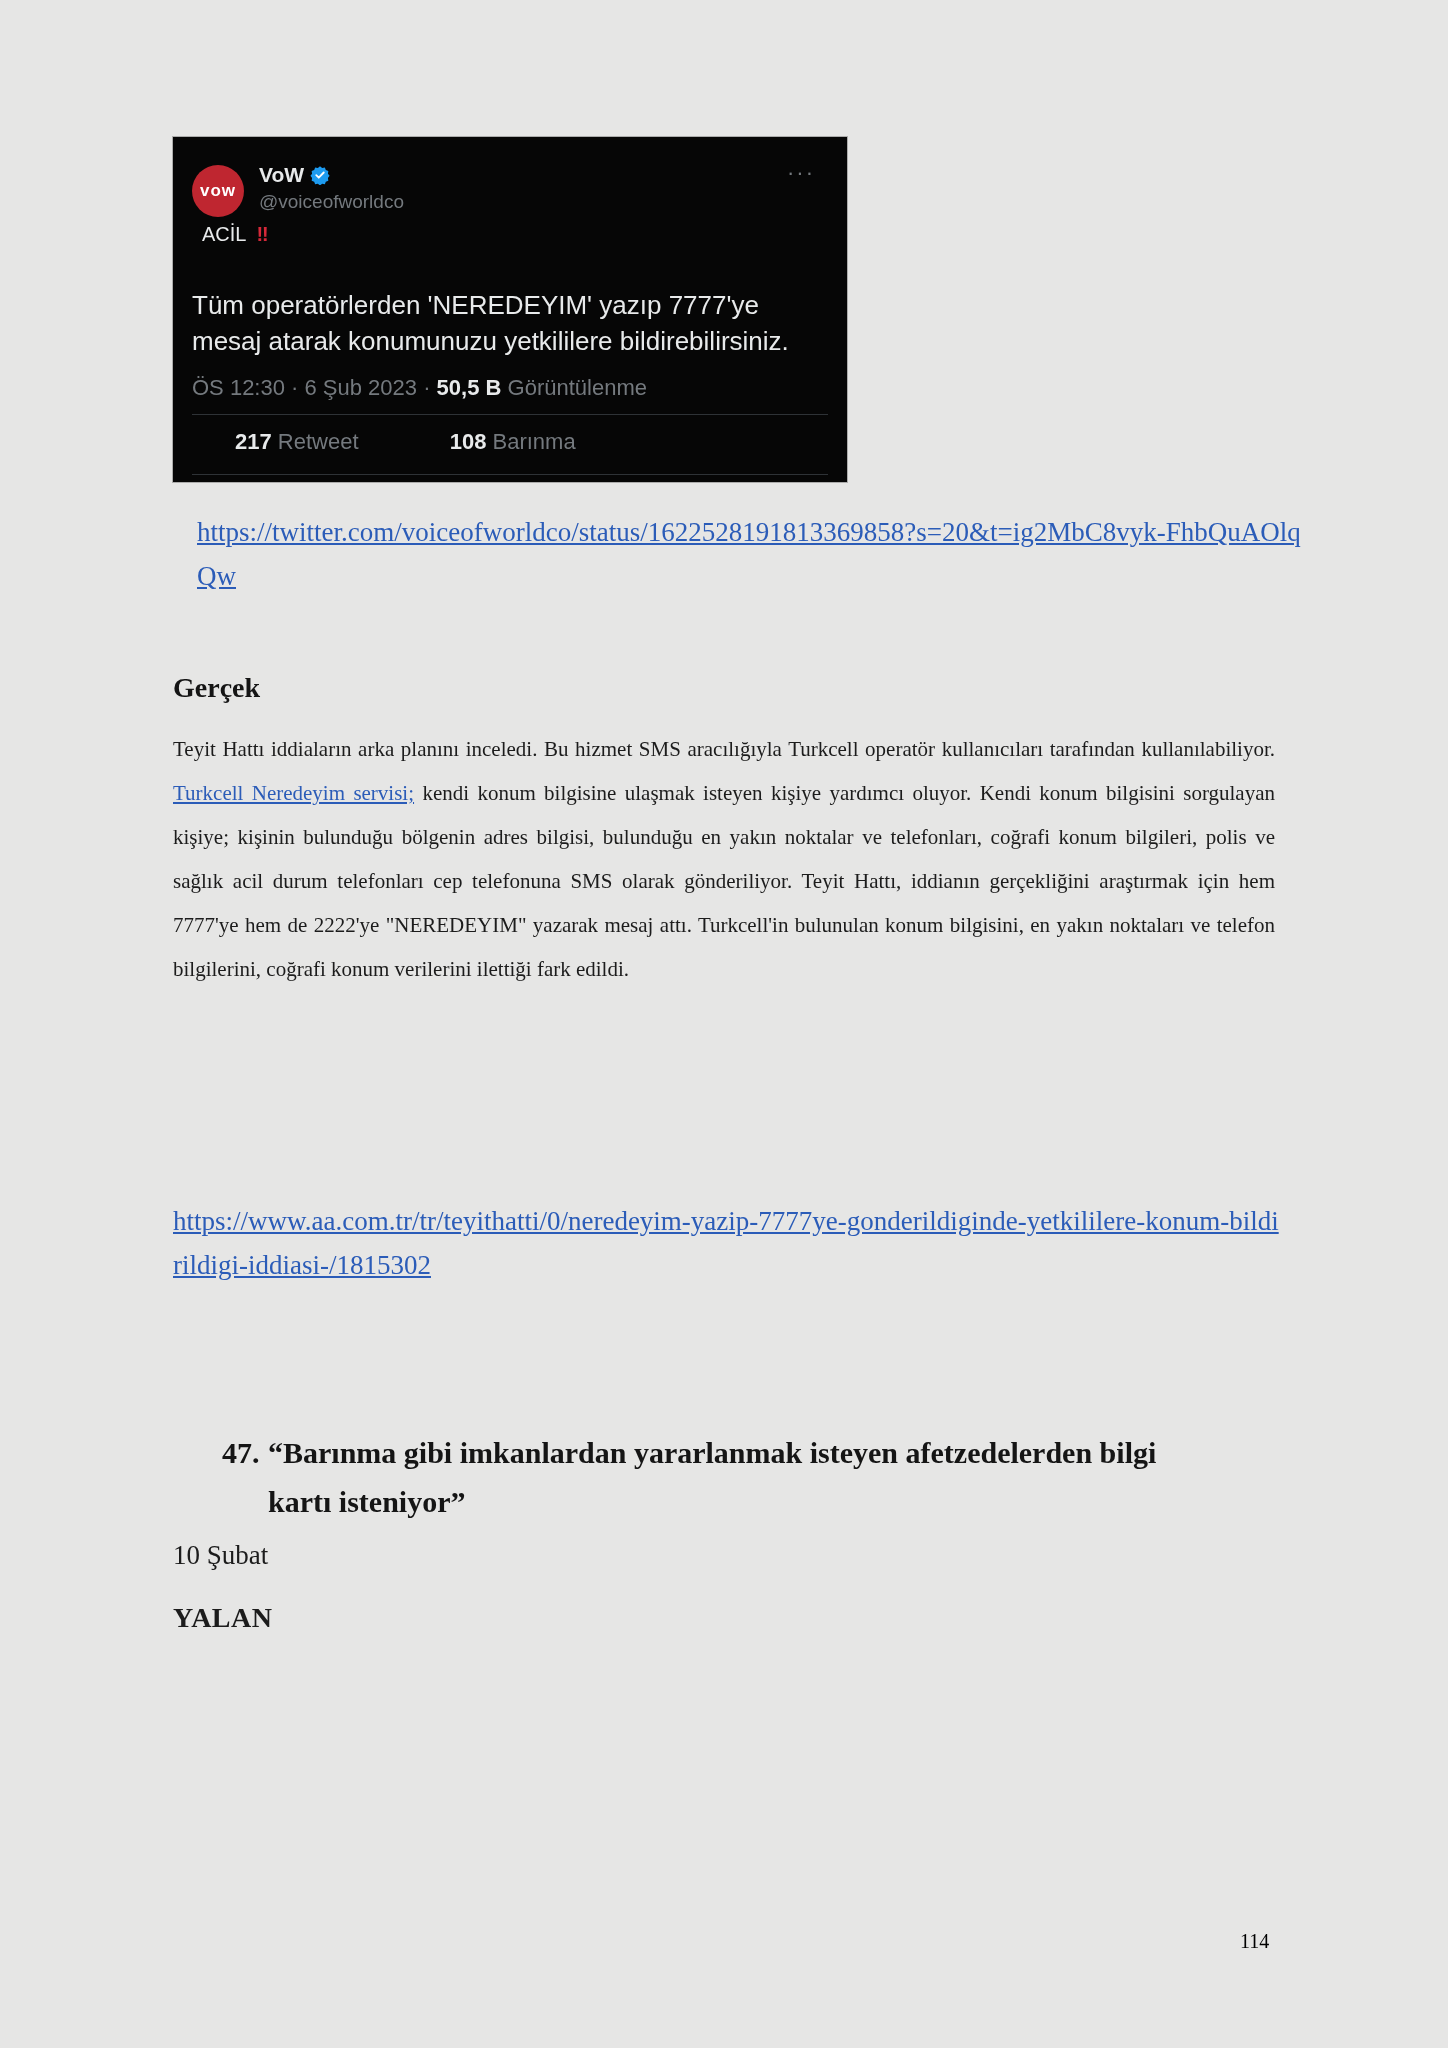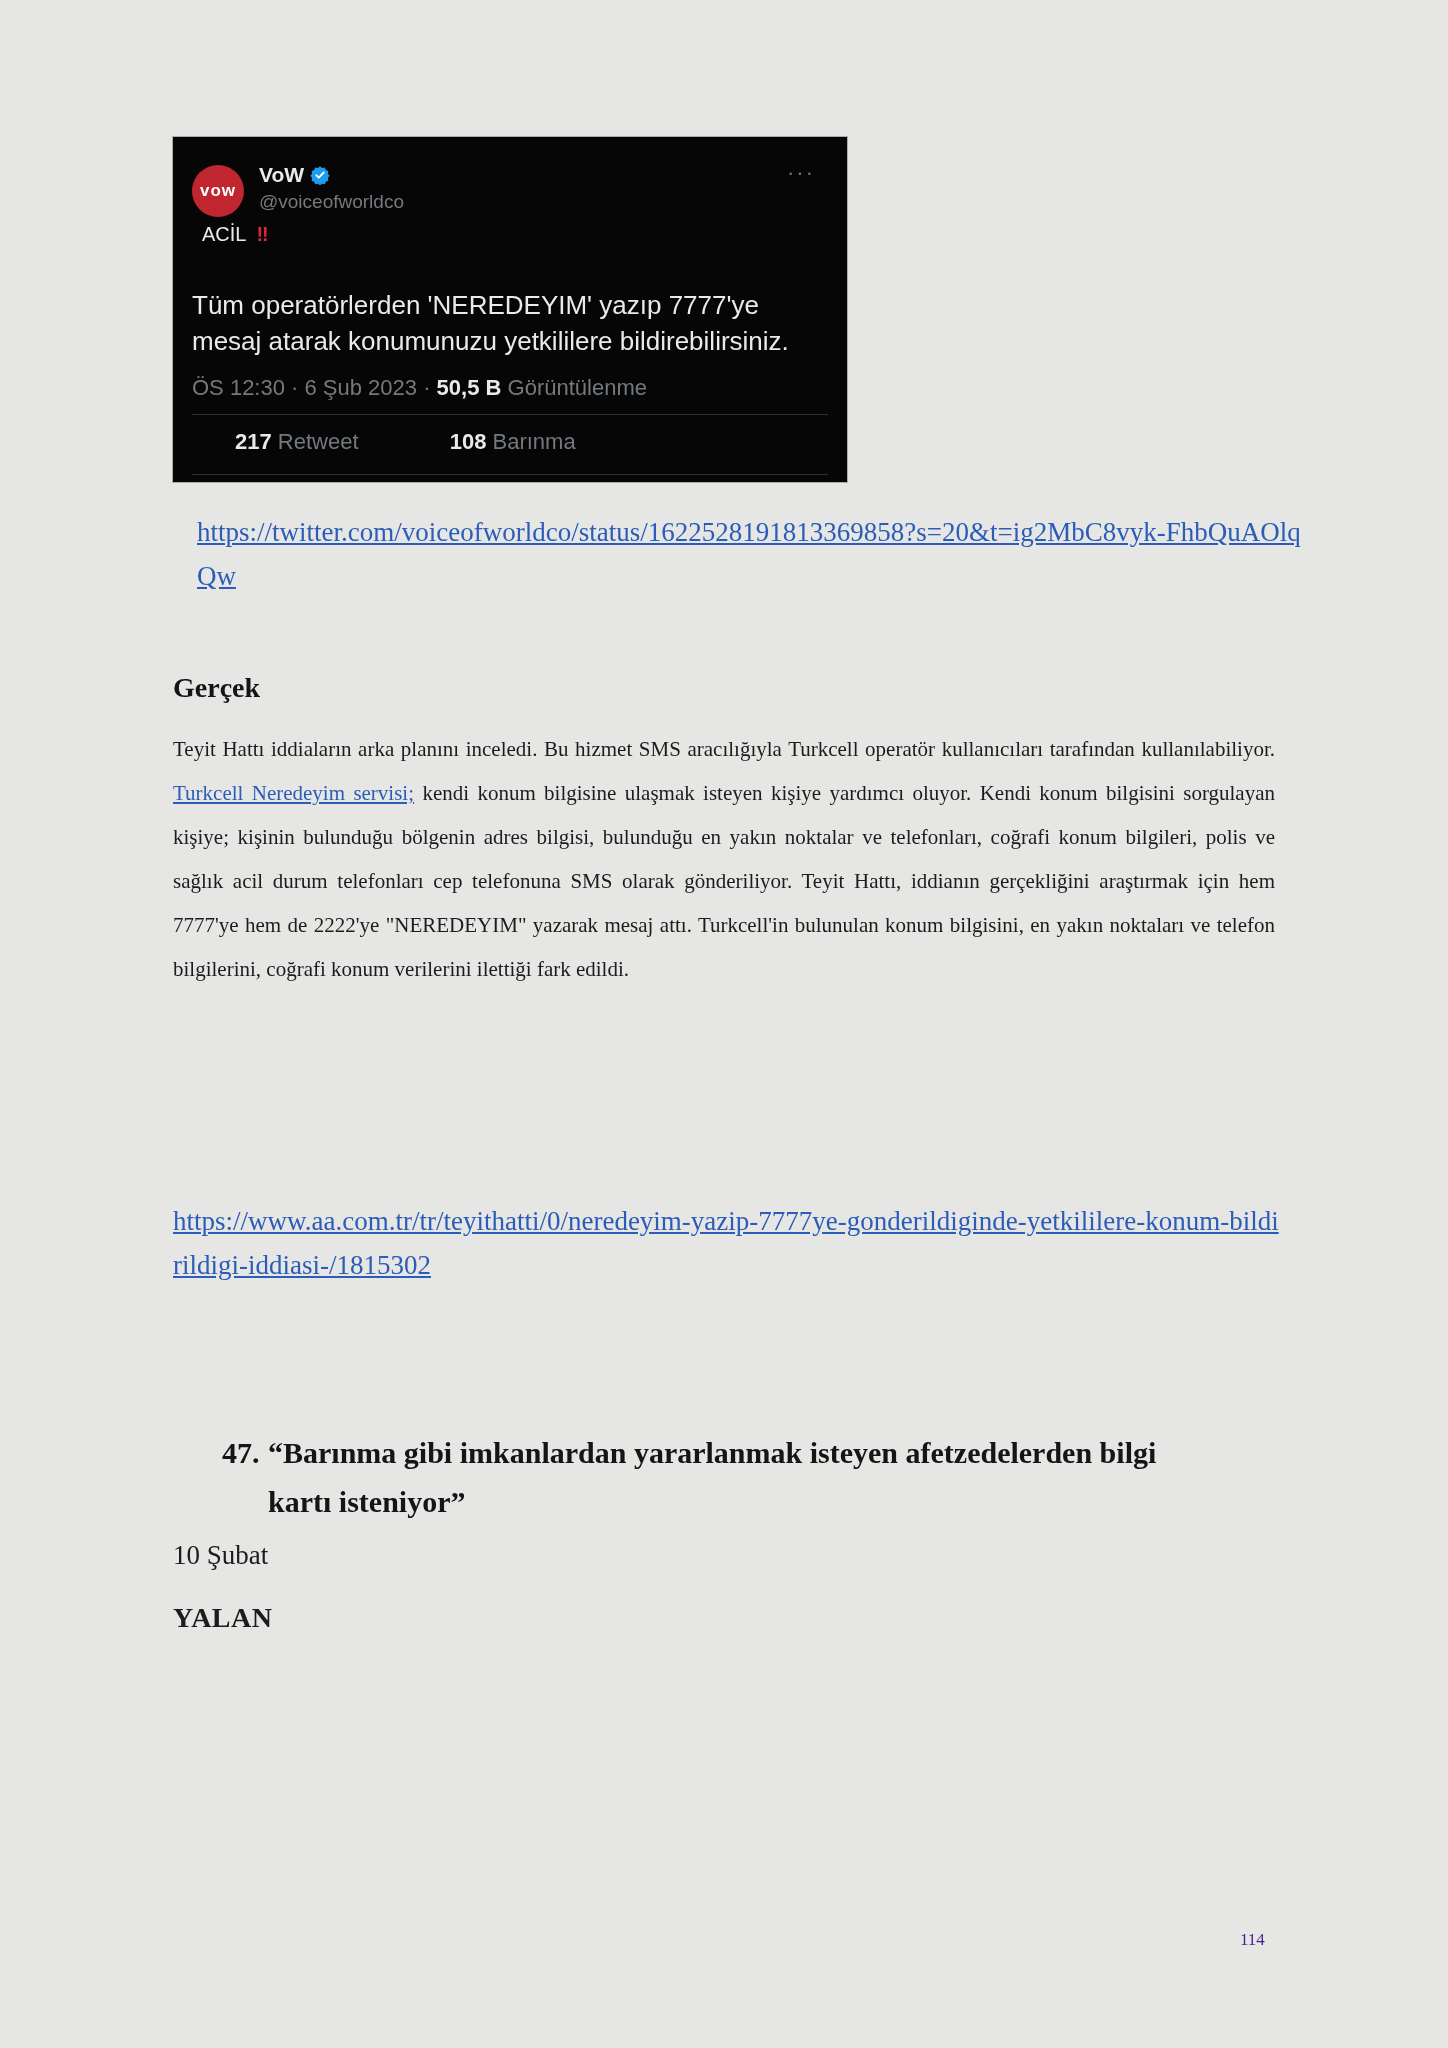--- a/index.html
+++ b/index.html
@@ -73,21 +73,21 @@
     display:flex;align-items:flex-start;
     font-weight:bold;font-size:30px;line-height:49px;color:#151515;
   }
   .claim-number{flex:0 0 46px;}
   .claim-title{width:905px;}
 
   .claim-date{position:absolute;left:173px;top:1540px;font-size:27px;}
   .claim-verdict{position:absolute;left:173px;top:1602px;font-size:28px;font-weight:bold;letter-spacing:0.5px;}
   .claim-desc{position:absolute;left:173px;top:1665px;font-size:27px;}
 
-  .page-number{position:absolute;left:1240px;top:1930px;font-size:17px;color:#4c1d95;}
+  .page-number{position:absolute;left:1240px;top:1930px;font-size:20px;color:#000000;}
 </style>
 </head>
 <body>
 
 <div class="page">
 
   <div class="tweet-card">
     <div class="tweet-header">
       <div class="avatar">
         <span>vow</span>

